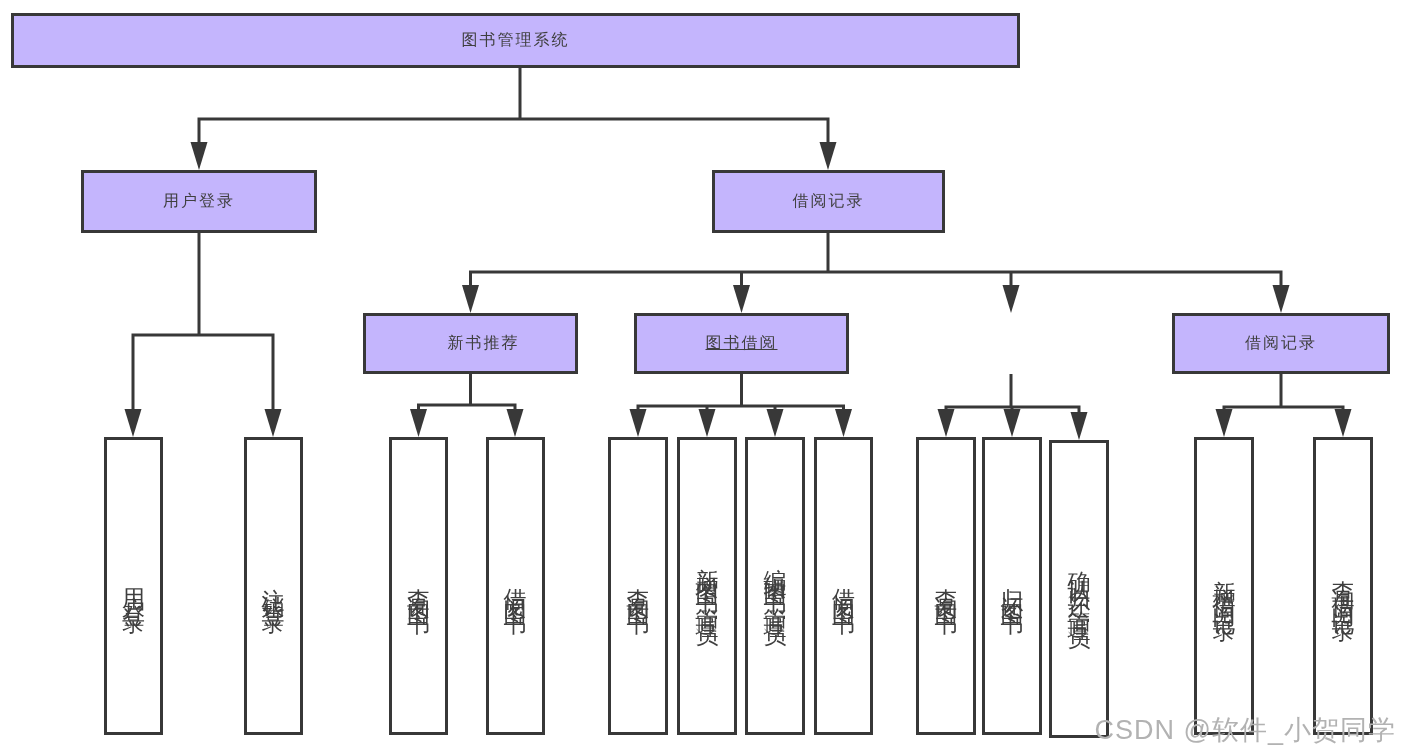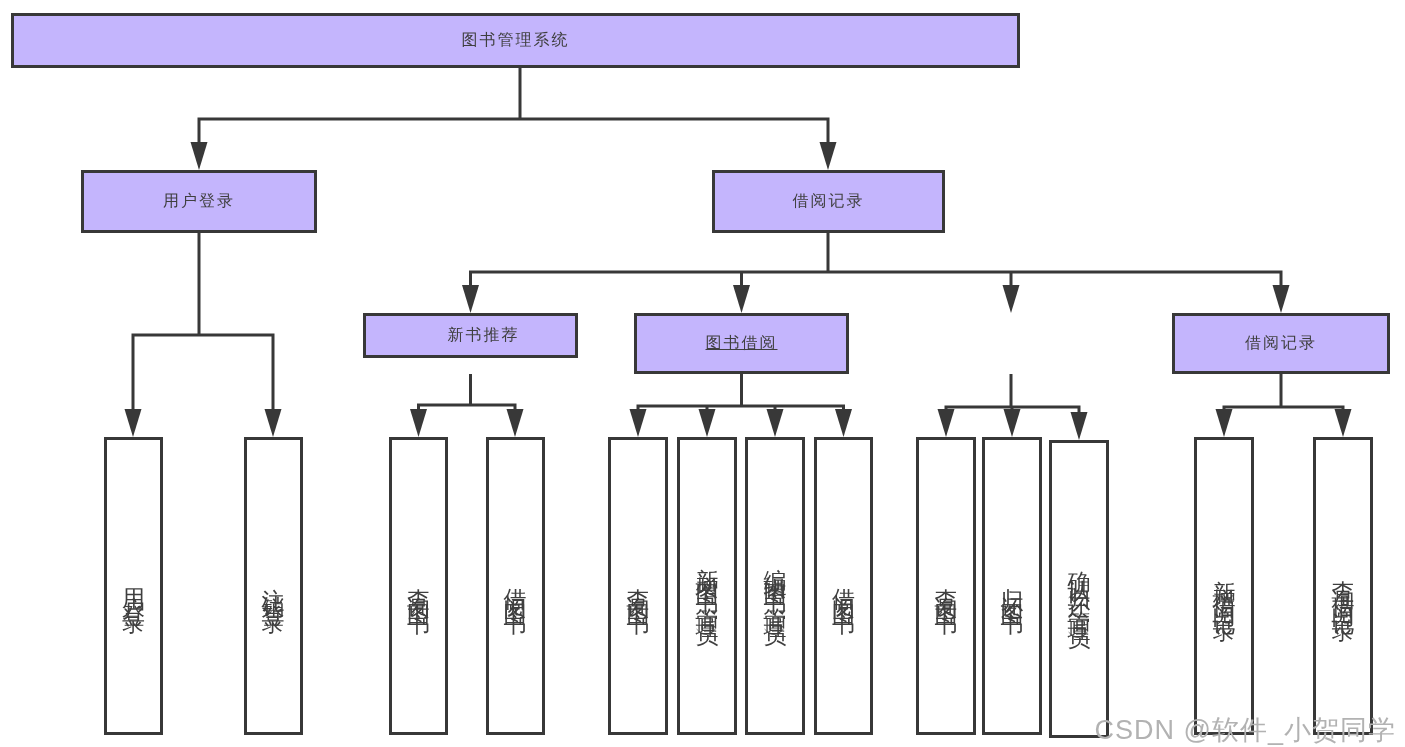--- a/index.html
+++ b/index.html
@@ -119,21 +119,21 @@
       <polygon points="1215.5,409 1232.5,409 1224,437"></polygon>
       <polygon points="1334.5,409 1351.5,409 1343,437"></polygon>
     </g>
   </svg>
 
   <div class="node" style="left:11px; top:13px; width:1009px; height:55px;">图书管理系统</div>
 
   <div class="node" style="left:81px; top:170px; width:236px; height:63px;">用户登录</div>
   <div class="node" style="left:712px; top:170px; width:233px; height:63px;">借阅记录</div>
 
-  <div class="node" style="left:363px; top:313px; width:215px; height:45px;padding-left:26px;">新书推荐</div>
+  <div class="node" style="left:363px; top:313px; width:215px; height:61px;padding-left:26px;">新书推荐</div>
   <div class="node" style="left:634px; top:313px; width:215px; height:61px;text-decoration:underline;">图书借阅</div>
   <div class="node" style="left:1172px; top:313px; width:218px; height:61px;">借阅记录</div>
 
   <div class="leaf" style="left:104px; width:59px;">
     <span class="vtext">用户登录</span>
   </div>
   <div class="leaf" style="left:243.5px; width:59px;">
     <span class="vtext">注销登录</span>
   </div>
 

